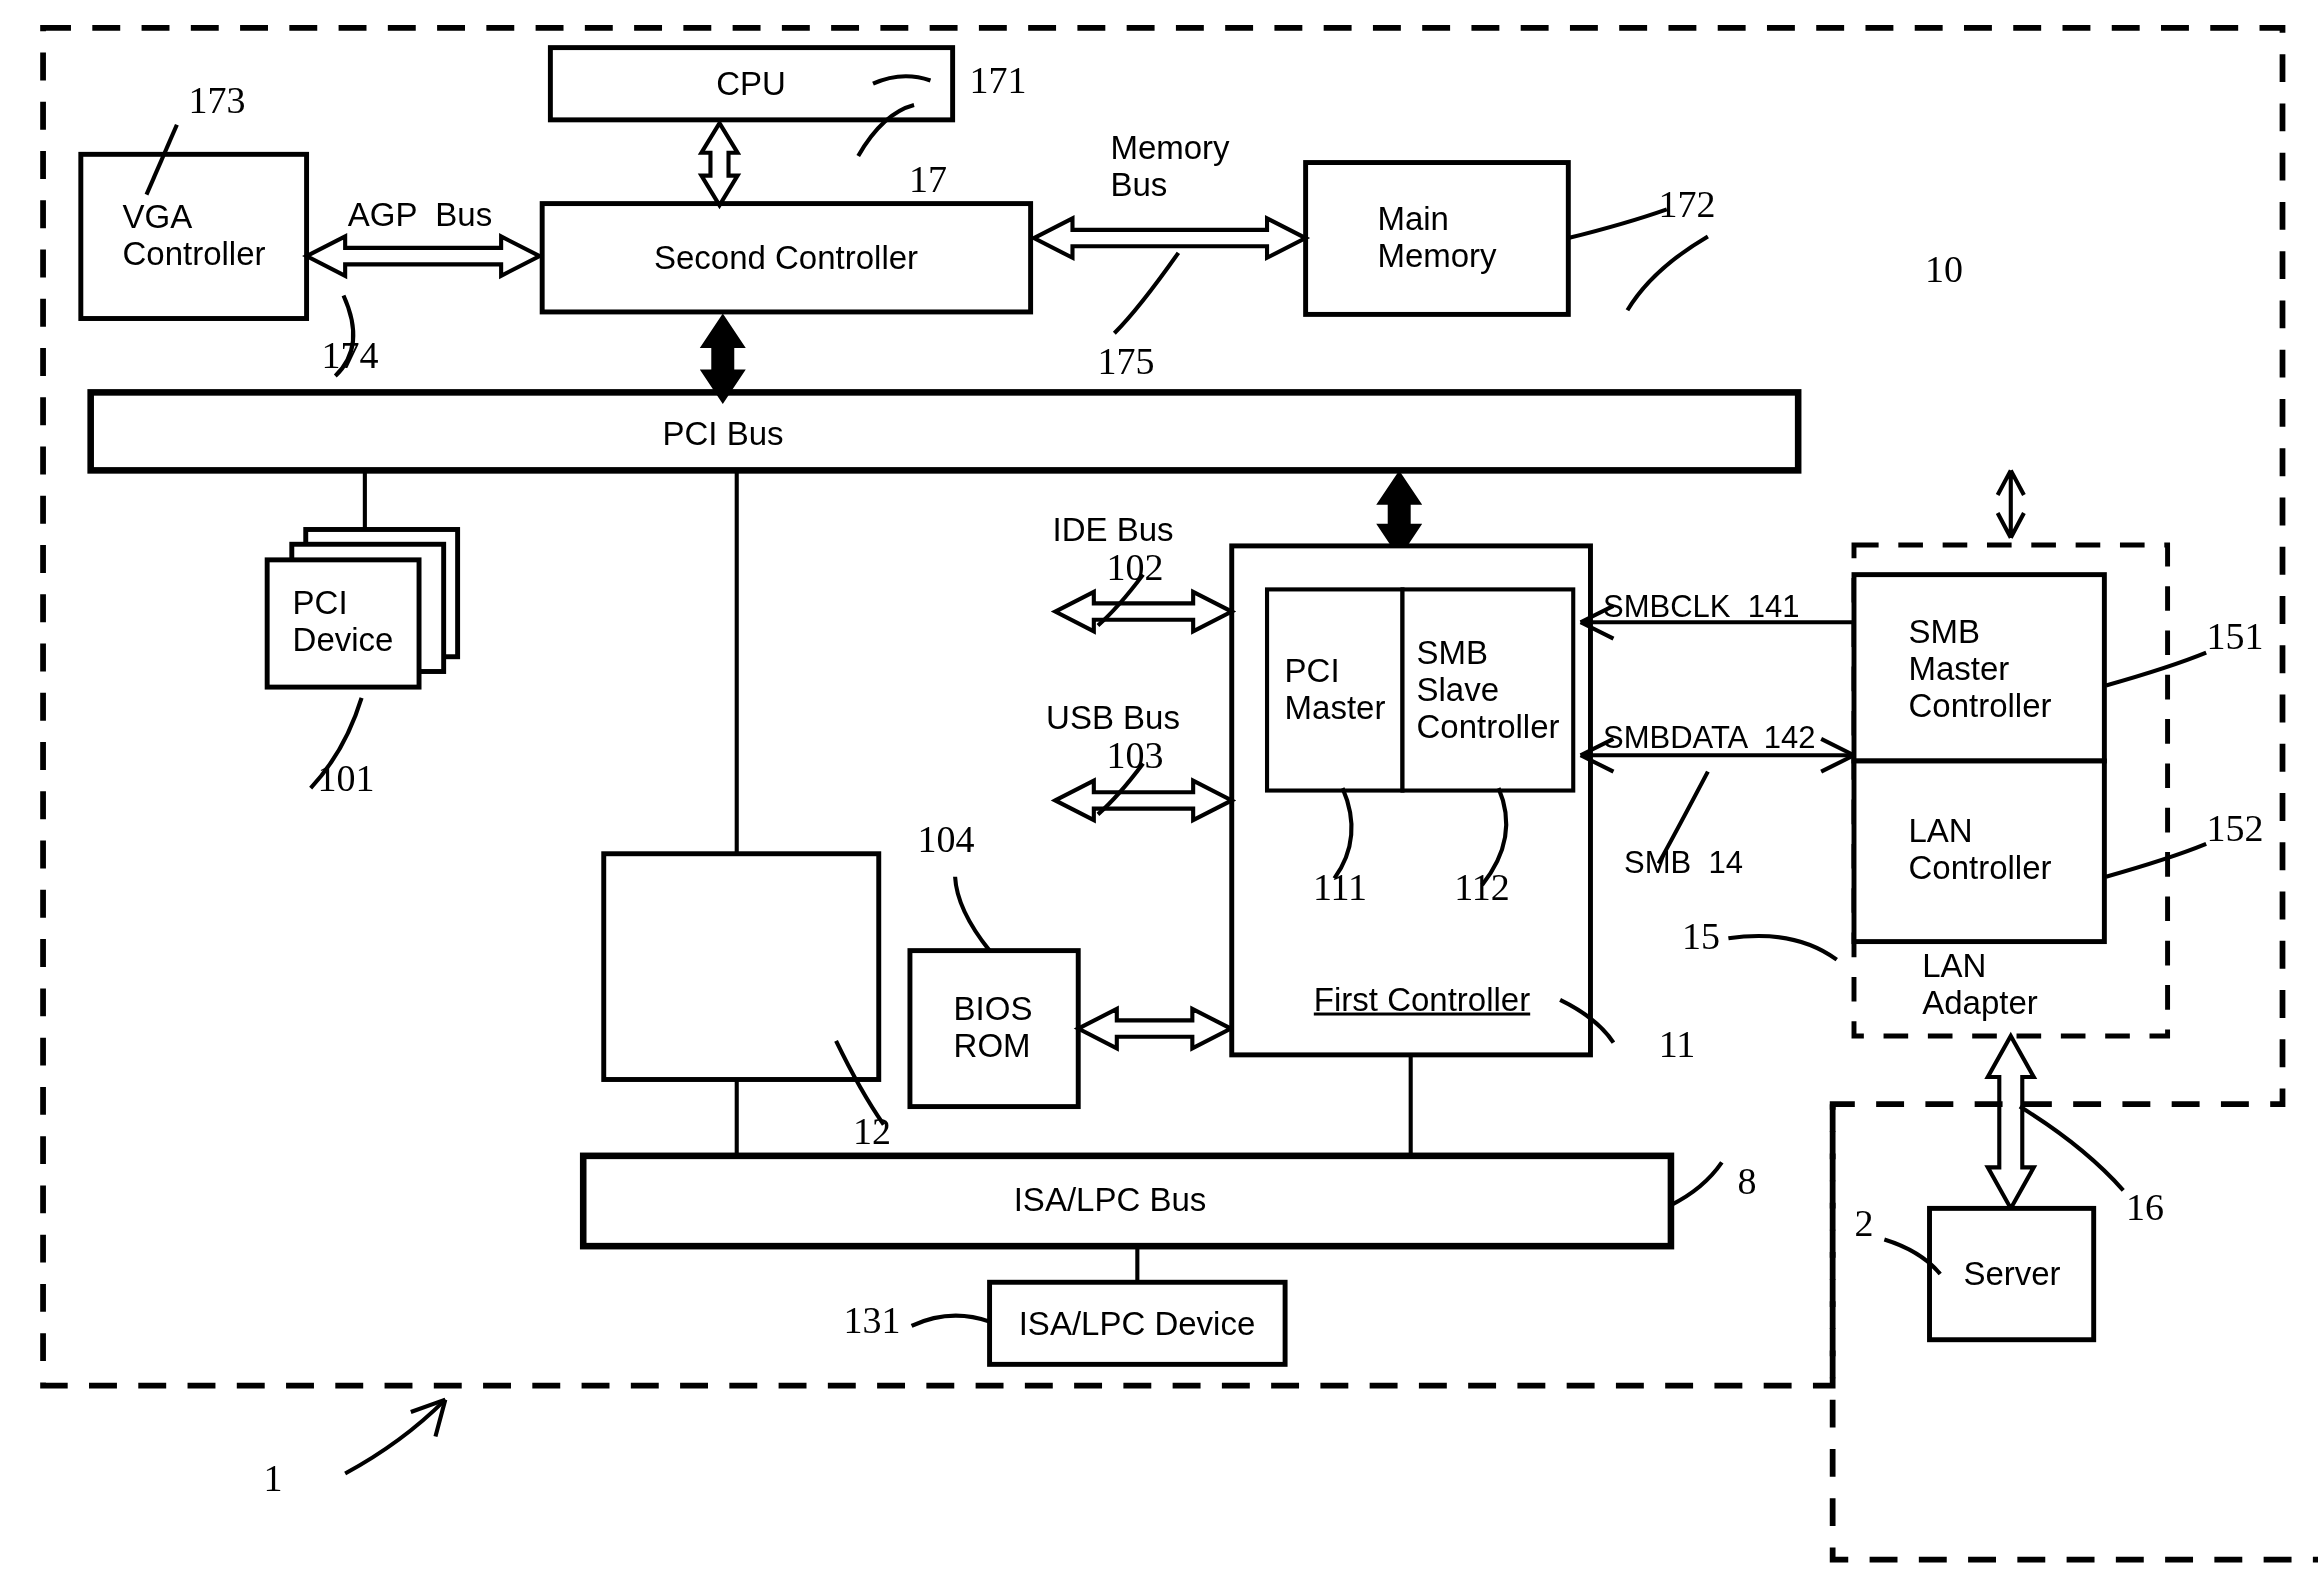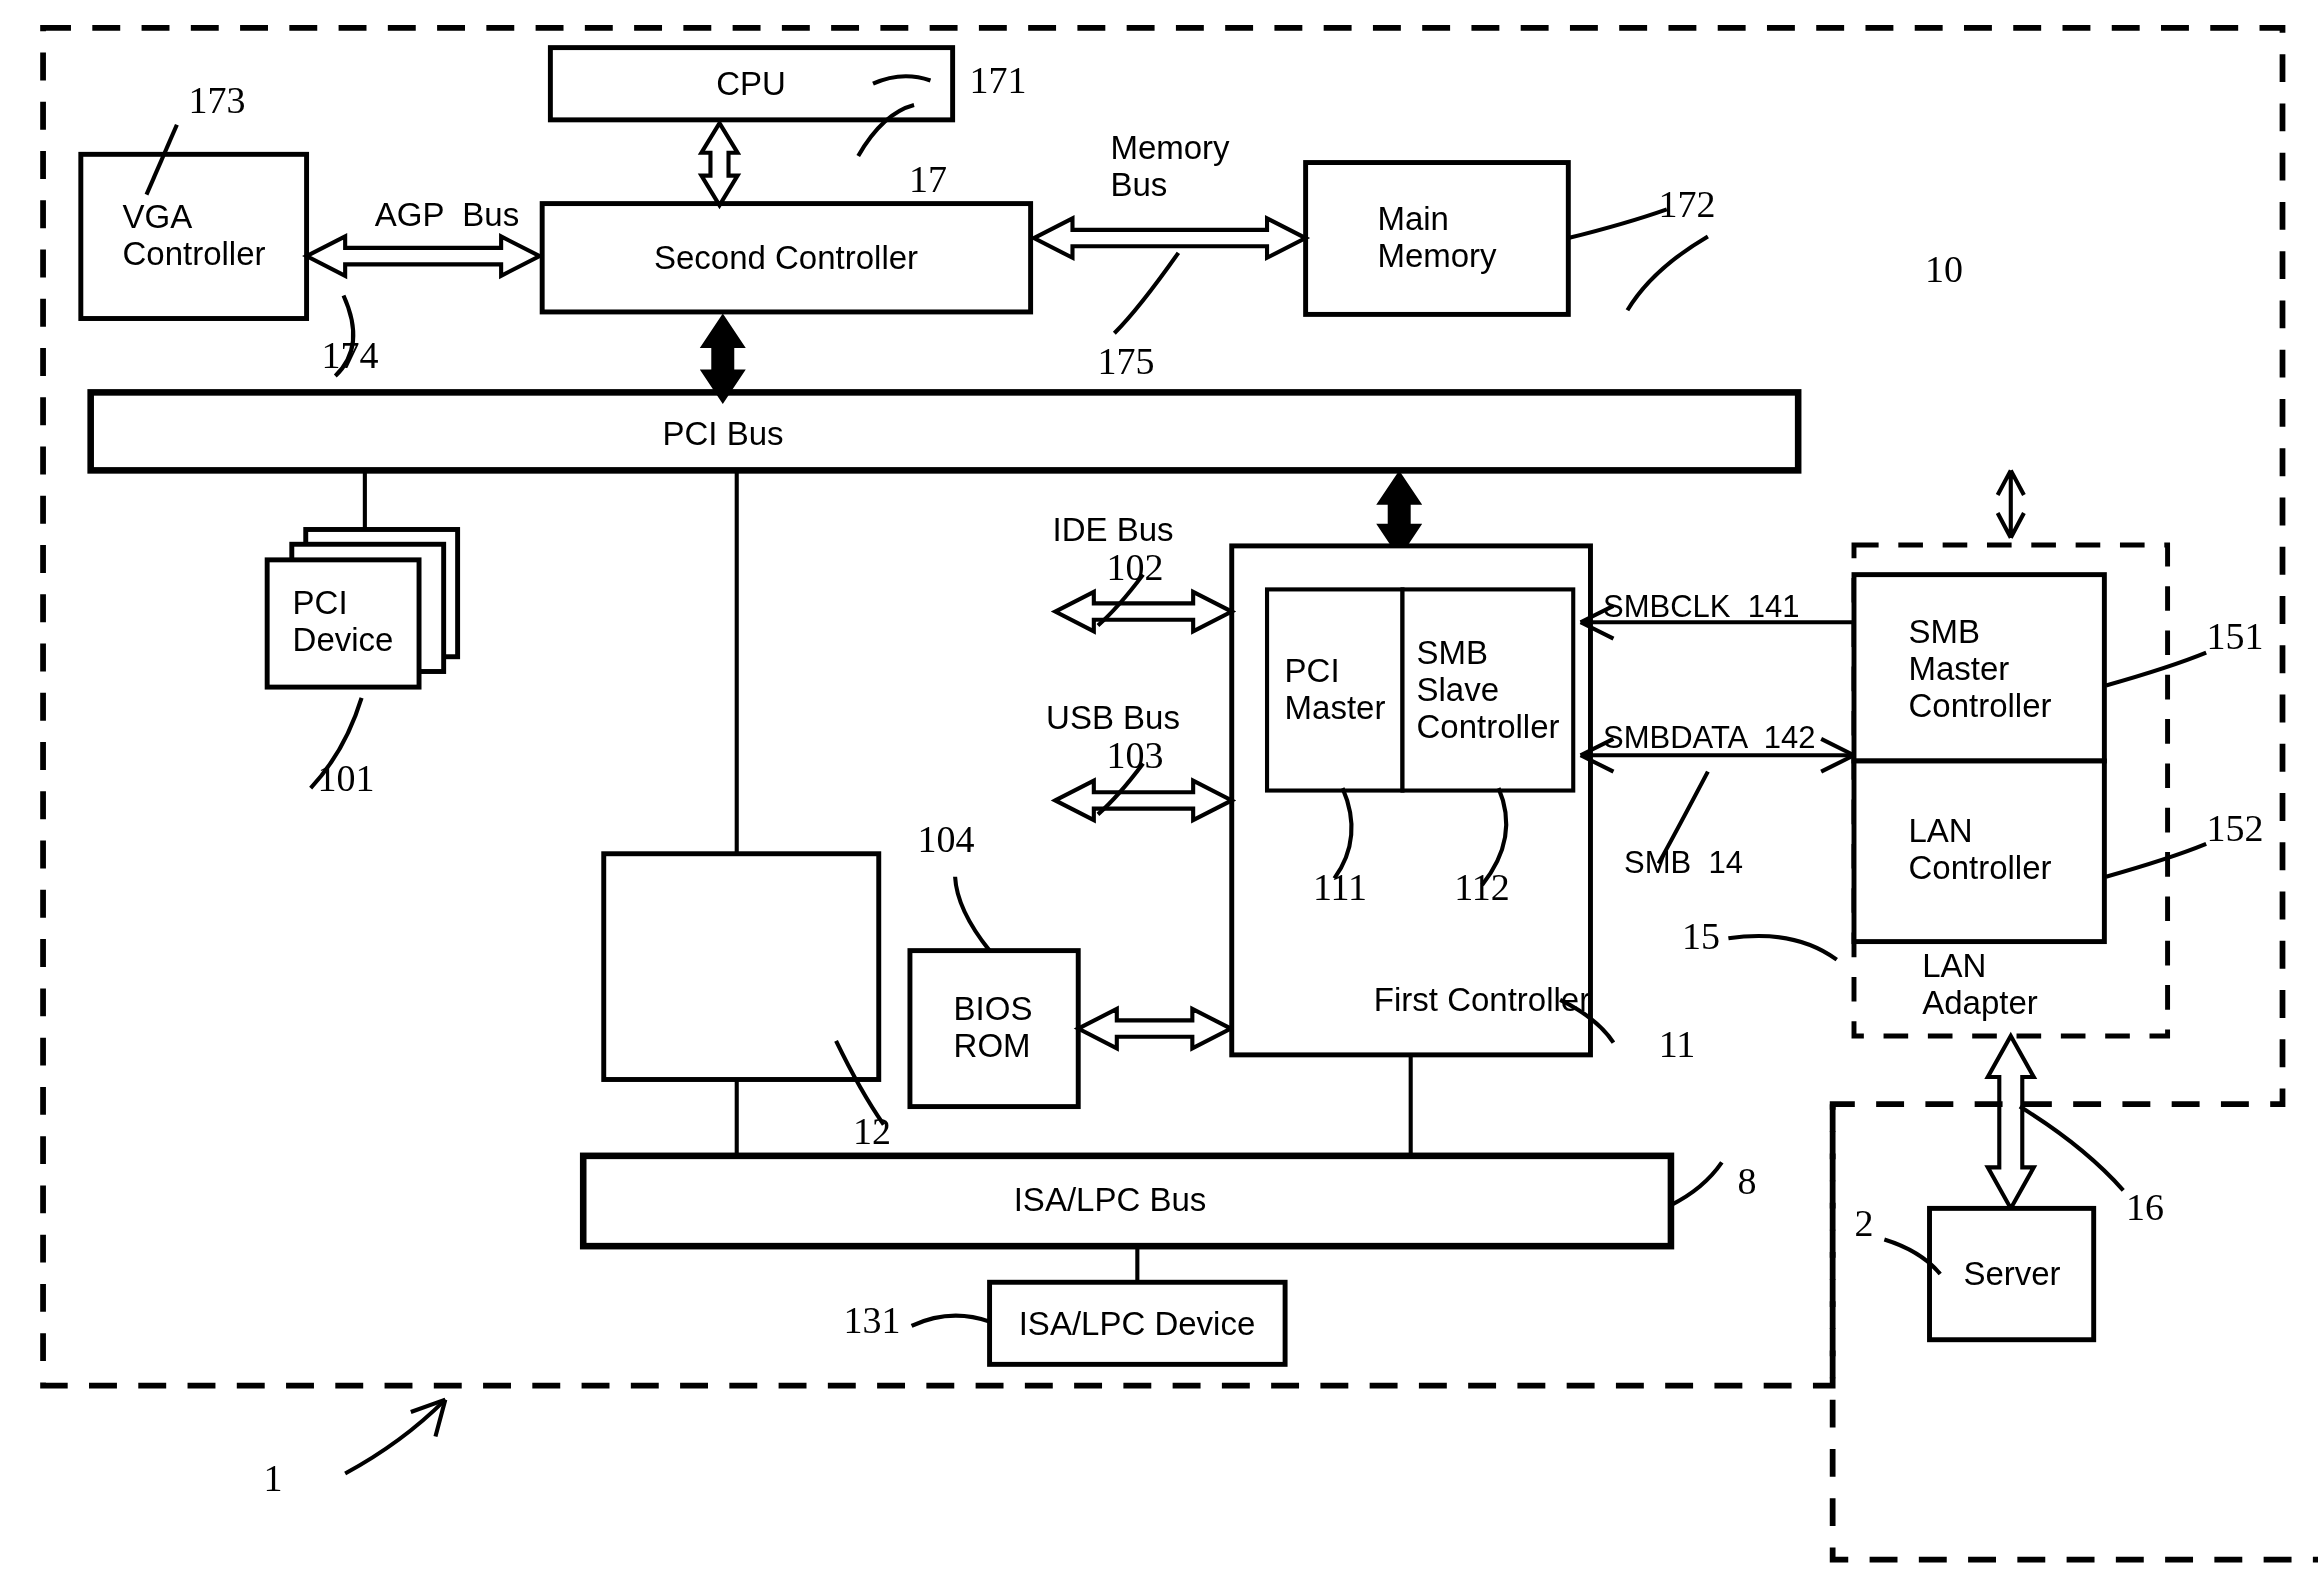--- a/index.html
+++ b/index.html
@@ -126,40 +126,40 @@
   </g>
 </svg>
 
 <div class="lbl box-t ctr" style="left:751px;top:84px;">CPU</div>
 <div class="lbl box-t ctr" style="left:194px;top:236px;">VGA
 Controller</div>
 <div class="lbl box-t ctr" style="left:786px;top:258px;">Second Controller</div>
 <div class="lbl box-t ctr" style="left:1437px;top:238px;">Main
 Memory</div>
 
-<div class="lbl bus-t ctr" style="left:420px;top:215px;margin-left:27px;">AGP  Bus</div>
+<div class="lbl bus-t ctr" style="left:420px;top:215px;">AGP  Bus</div>
 <div class="lbl bus-t ctr" style="left:1170px;top:167px;">Memory
 Bus</div>
 
 <div class="lbl bus-t ctr" style="left:723px;top:434px;">PCI Bus</div>
 
 <div class="lbl box-t ctr" style="left:343px;top:622px;">PCI
 Device</div>
 <div class="lbl box-t ctr" style="left:993px;top:1028px;">BIOS
 ROM</div>
 
 <div class="lbl bus-t ctr" style="left:1113px;top:530px;">IDE Bus</div>
 <div class="lbl bus-t ctr" style="left:1113px;top:718px;">USB Bus</div>
 
 <div class="lbl box-t ctr" style="left:1335px;top:690px;">PCI
 Master</div>
 <div class="lbl box-t ctr" style="left:1488px;top:690px;">SMB
 Slave
 Controller</div>
-<div class="lbl box-t ctr" style="left:1482px;top:1000px;">First Controller</div>
+<div class="lbl box-t ctr" style="left:1422px;top:1000px;text-decoration:underline;">First Controller</div>
 
 <div class="lbl sig" style="left:1603px;top:590px;">SMBCLK  141</div>
 <div class="lbl sig" style="left:1603px;top:721px;">SMBDATA  142</div>
 <div class="lbl sig" style="left:1624px;top:846px;">SMB  14</div>
 
 <div class="lbl box-t ctr" style="left:1980px;top:669px;">SMB
 Master
 Controller</div>
 <div class="lbl box-t ctr" style="left:1980px;top:850px;">LAN
 Controller</div>

